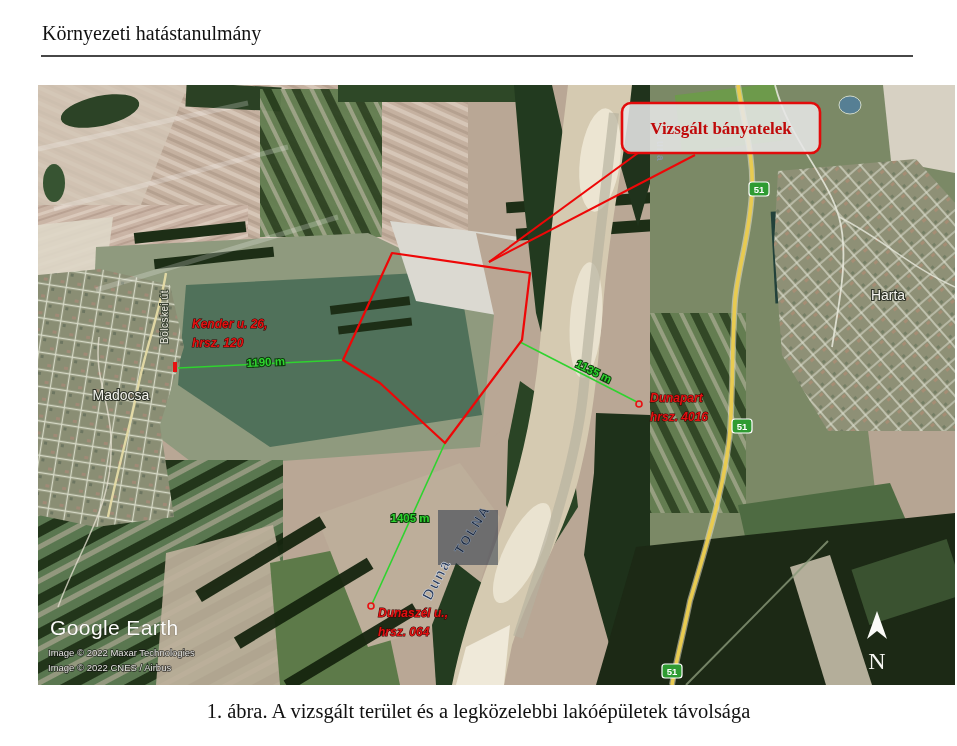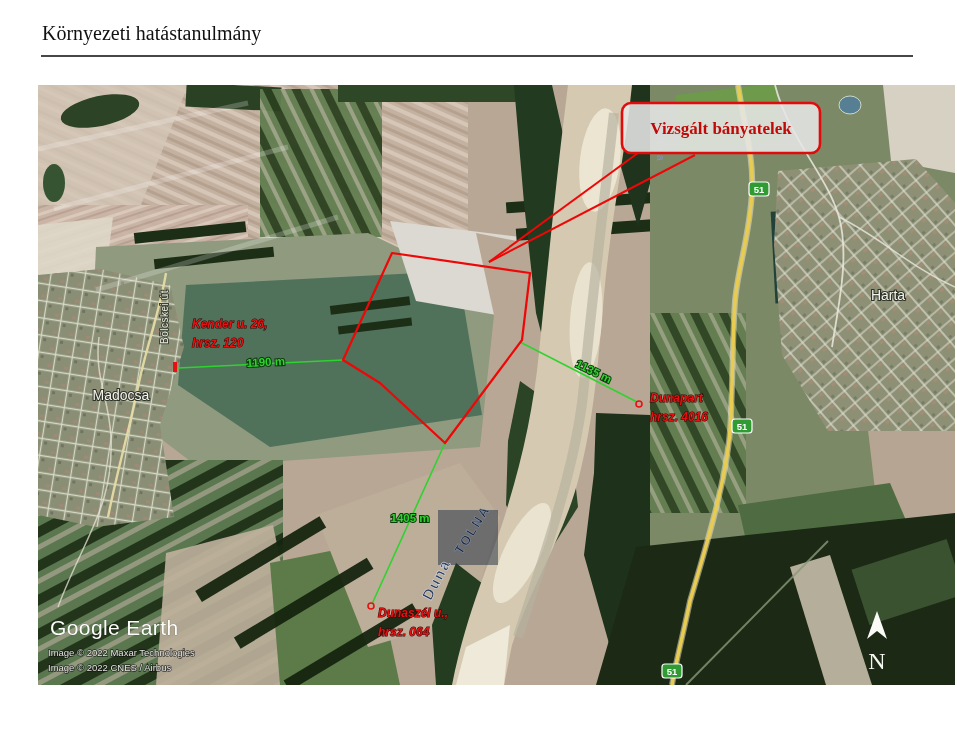--- a/index.html
+++ b/index.html
@@ -193,13 +193,14 @@
           <text x="634" y="589.5" class="t-shield" text-anchor="middle">51</text>
           <polygon points="839,526 829,554 839,546 849,554" fill="#fafaf7"></polygon>
           <text x="839" y="584" class="t-n" text-anchor="middle">N</text>
           <text x="12" y="550" class="t-logo">Google Earth</text>
           <text x="10" y="571" class="t-credit">Image © 2022 Maxar Technologies</text>
           <text x="10" y="586" class="t-credit">Image © 2022 CNES / Airbus</text>
         </g>
     </svg>
   </figure>
 
+  <p class="caption">1. ábra. A vizsgált terület és a legközelebbi lakóépületek távolsága</p>
 </div>
 
 </body></html>

